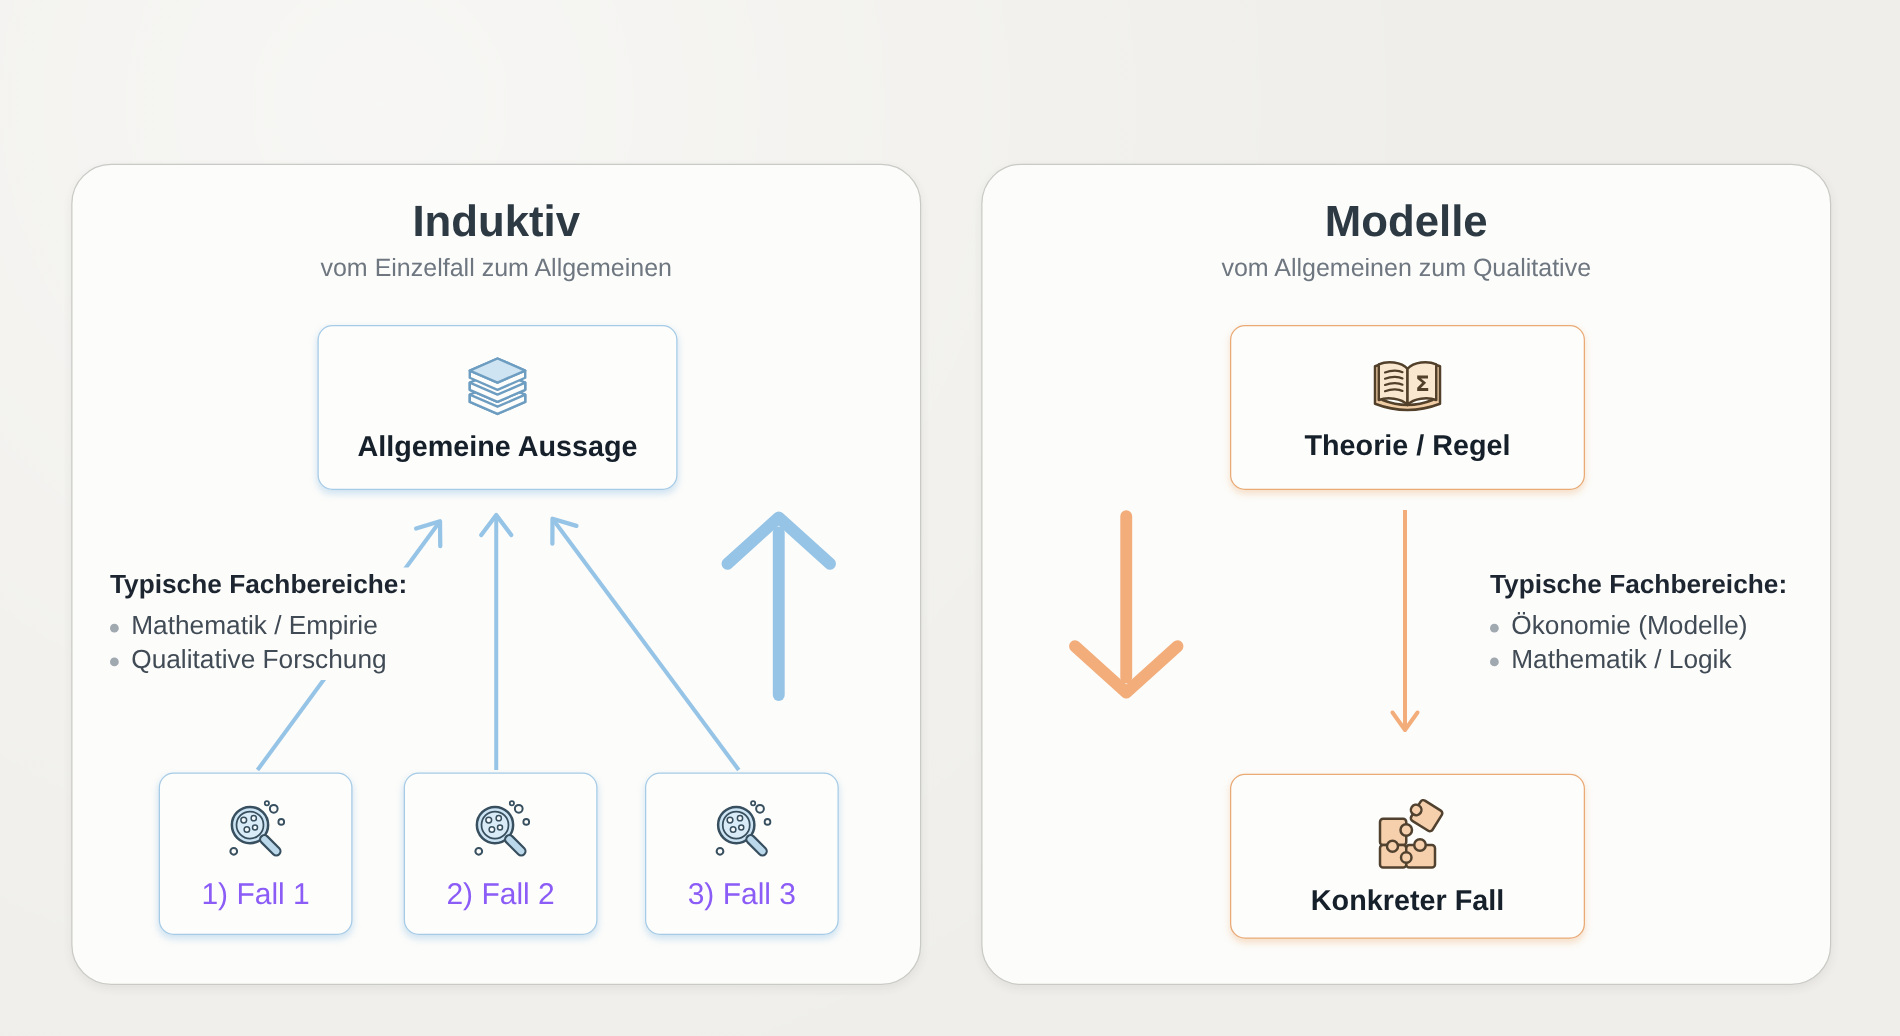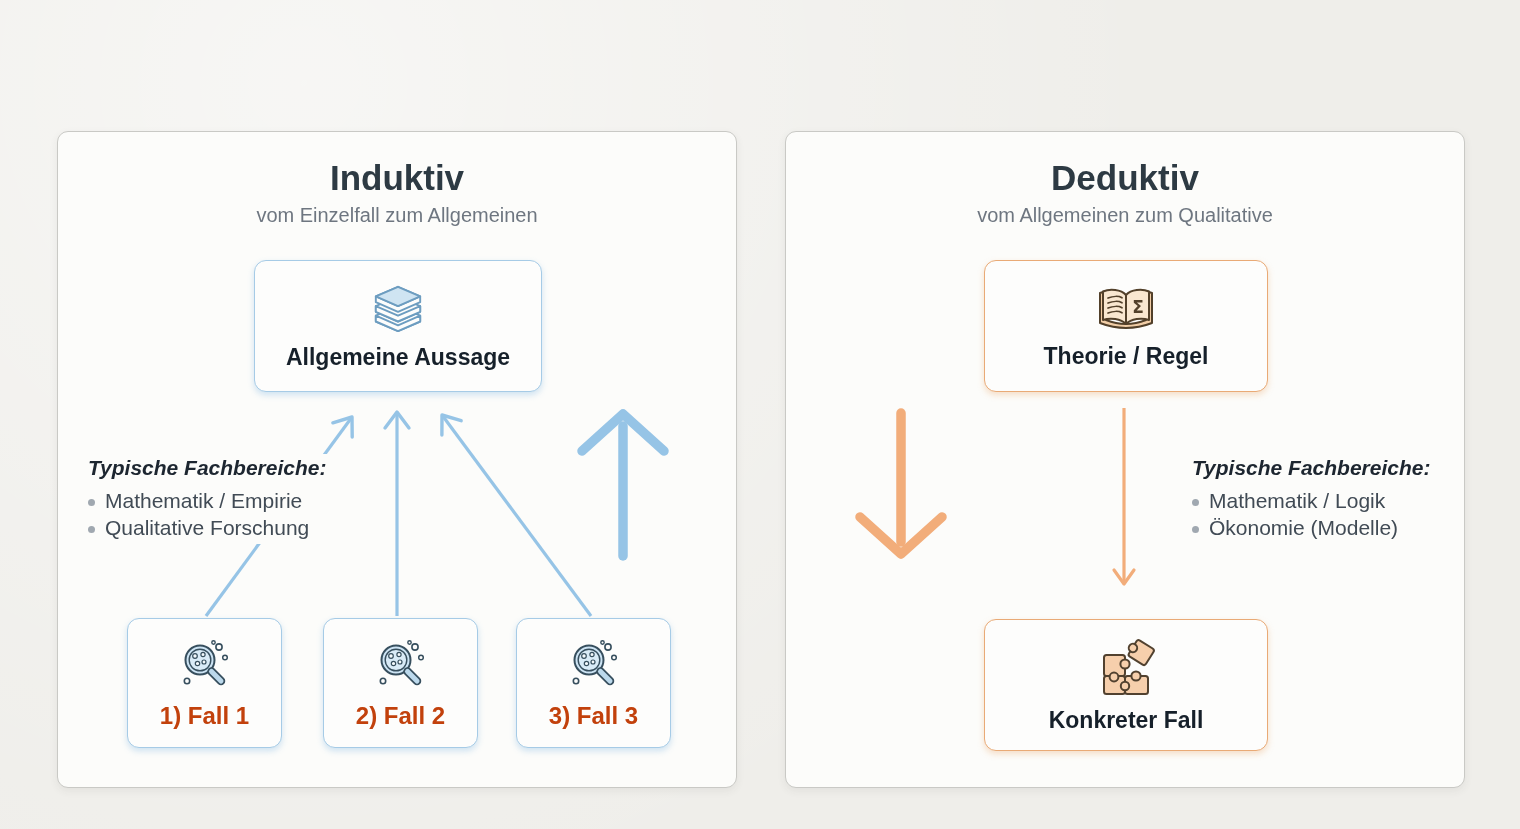--- a/index.html
+++ b/index.html
@@ -14,48 +14,48 @@
     background:
       radial-gradient(circle at 20% 10%, rgba(255,255,255,.5), rgba(255,255,255,0) 60%),
       #efeeea;}
   .main-title{
     position:absolute;left:60px;top:34px;
     font-size:43px;font-weight:700;color:#333f49;
     letter-spacing:-0.5px;
   }
   .panel{
     position:absolute;top:131px;width:678px;height:655px;
-    background:#fcfcfa;border:1px solid #c9c9c5;border-radius:11px;
+    background:#fcfcfa;border:1px solid #c9c9c5;border-radius:32px;
     box-shadow:0 3px 8px rgba(60,60,60,.07);
   }
   .panel.left{left:57px;}
   .panel.right{left:785px;}
   .panel-head{position:absolute;left:0;top:26px;width:100%;text-align:center;}
   .panel-title{font-size:35px;font-weight:700;color:#2d3a43;}
   .panel-sub{font-size:20px;color:#6e7680;margin-top:6px;}
   .node{
     position:absolute;background:#fdfdfc;border-radius:12px;
     display:flex;flex-direction:column;align-items:center;justify-content:center;
     gap:9px;z-index:3;
   }
   .node.blue{border:1.5px solid #a6cbe6;box-shadow:0 3px 6px rgba(150,195,230,.45);}
   .node.orange{border:1.5px solid #e9aa76;box-shadow:0 3px 6px rgba(235,170,110,.35);}
   .node-label{font-size:23px;font-weight:600;color:#16202a;}
-  .case-label{font-size:24px;font-weight:700;color:#c2410c;}
+  .case-label{font-size:24px;font-weight:400;color:#8b5cf6;}
   .top-box{left:196px;top:128px;width:286px;height:130px;}
   .panel.right .top-box{left:198px;width:282px;}
   .bottom-box{left:198px;top:487px;width:282px;height:130px;}
   .case-box{top:486px;width:153px;height:128px;}
   .arrows{position:absolute;inset:0;z-index:1;pointer-events:none;}
   .fields{
     position:absolute;z-index:2;background:#fcfcfa;padding:2px 4px;
   }
   .fields.left-side{left:26px;top:322px;width:256px;}
   .fields.right-side{left:402px;top:322px;width:250px;}
-  .fields-heading{font-size:21px;font-weight:700;color:#1d2630;margin-bottom:8px;font-style:italic;}
+  .fields-heading{font-size:21px;font-weight:700;color:#1d2630;margin-bottom:8px;}
   .field-item{
     font-size:21px;color:#414b55;line-height:1.28;
     display:flex;align-items:baseline;gap:10px;
   }
   .bullet-dot{
     width:7px;height:7px;border-radius:50%;background:#a0a8b0;
     flex:0 0 auto;align-self:center;margin-top:2px;
   }
   .icon{flex:0 0 auto;}
 </style>
@@ -184,21 +184,21 @@
         </marker>
         <marker id="ah-orange-big" markerUnits="userSpaceOnUse" markerWidth="96" markerHeight="96" refX="34" refY="48" orient="auto">
           <path d="M9,7 L46,48 L9,89" fill="none" stroke="#f2ad7a" stroke-width="9.5" stroke-linecap="round" stroke-linejoin="round"></path>
         </marker>
       </defs>
       <line x1="115" y1="281" x2="115" y2="410" stroke="#f2ad7a" stroke-width="9.5" stroke-linecap="round" marker-end="url(#ah-orange-big)"></line>
       <line x1="338" y1="276" x2="338" y2="452" stroke="#f2ad7a" stroke-width="3.2" marker-end="url(#ah-orange)"></line>
     </svg>
 
     <div class="panel-head">
-      <div class="panel-title">Deduktiv</div>
+      <div class="panel-title">Modelle</div>
       <div class="panel-sub">vom Allgemeinen zum Qualitative</div>
     </div>
 
     <div class="node orange top-box">
       <svg class="icon" width="64" height="52" viewBox="0 0 64 52">
         <g stroke="#52402a" stroke-width="2" stroke-linejoin="round" stroke-linecap="round">
           <path d="M6,11 L6,41 Q32,51 58,41 L58,11 L52,9 L52,38 Q32,46 12,38 L12,9 Z" fill="#f1cda6"></path>
           <path d="M32,13 C27,7.5 16,6.5 9,9.5 L9,38 C16,35.5 27,36.5 32,42 Z" fill="#f9e7d0"></path>
           <path d="M32,13 C37,7.5 48,6.5 55,9.5 L55,38 C48,35.5 37,36.5 32,42 Z" fill="#f9e7d0"></path>
           <path d="M14,16 C19,14 25,14 28,15.8" fill="none" stroke-width="1.7"></path>
@@ -208,25 +208,25 @@
         </g>
         <text x="44" y="31" text-anchor="middle" font-family="'DejaVu Sans',sans-serif" font-size="17" font-weight="bold" fill="#52402a">Σ</text>
       </svg>
       <div class="node-label">Theorie / Regel</div>
     </div>
 
     <div class="fields right-side">
       <div class="fields-heading">Typische Fachbereiche:</div>
       <div class="field-item">
         <span class="bullet-dot"></span>
+        <span>Ökonomie (Modelle)</span>
+      </div>
+      <div class="field-item">
+        <span class="bullet-dot"></span>
         <span>Mathematik / Logik</span>
-      </div>
-      <div class="field-item">
-        <span class="bullet-dot"></span>
-        <span>Ökonomie (Modelle)</span>
       </div>
     </div>
 
     <div class="node orange bottom-box">
       <svg class="icon" width="66" height="62" viewBox="0 0 66 60">
         <g stroke="#51412f" stroke-width="2" stroke-linejoin="round" fill="#f6cfac">
           <rect x="11" y="18" width="21" height="21" rx="2.5"></rect>
           <rect x="11" y="39" width="21" height="18" rx="2.5"></rect>
           <rect x="32" y="39" width="23" height="18" rx="2.5"></rect>
           <circle cx="32" cy="27" r="4.6"></circle>

